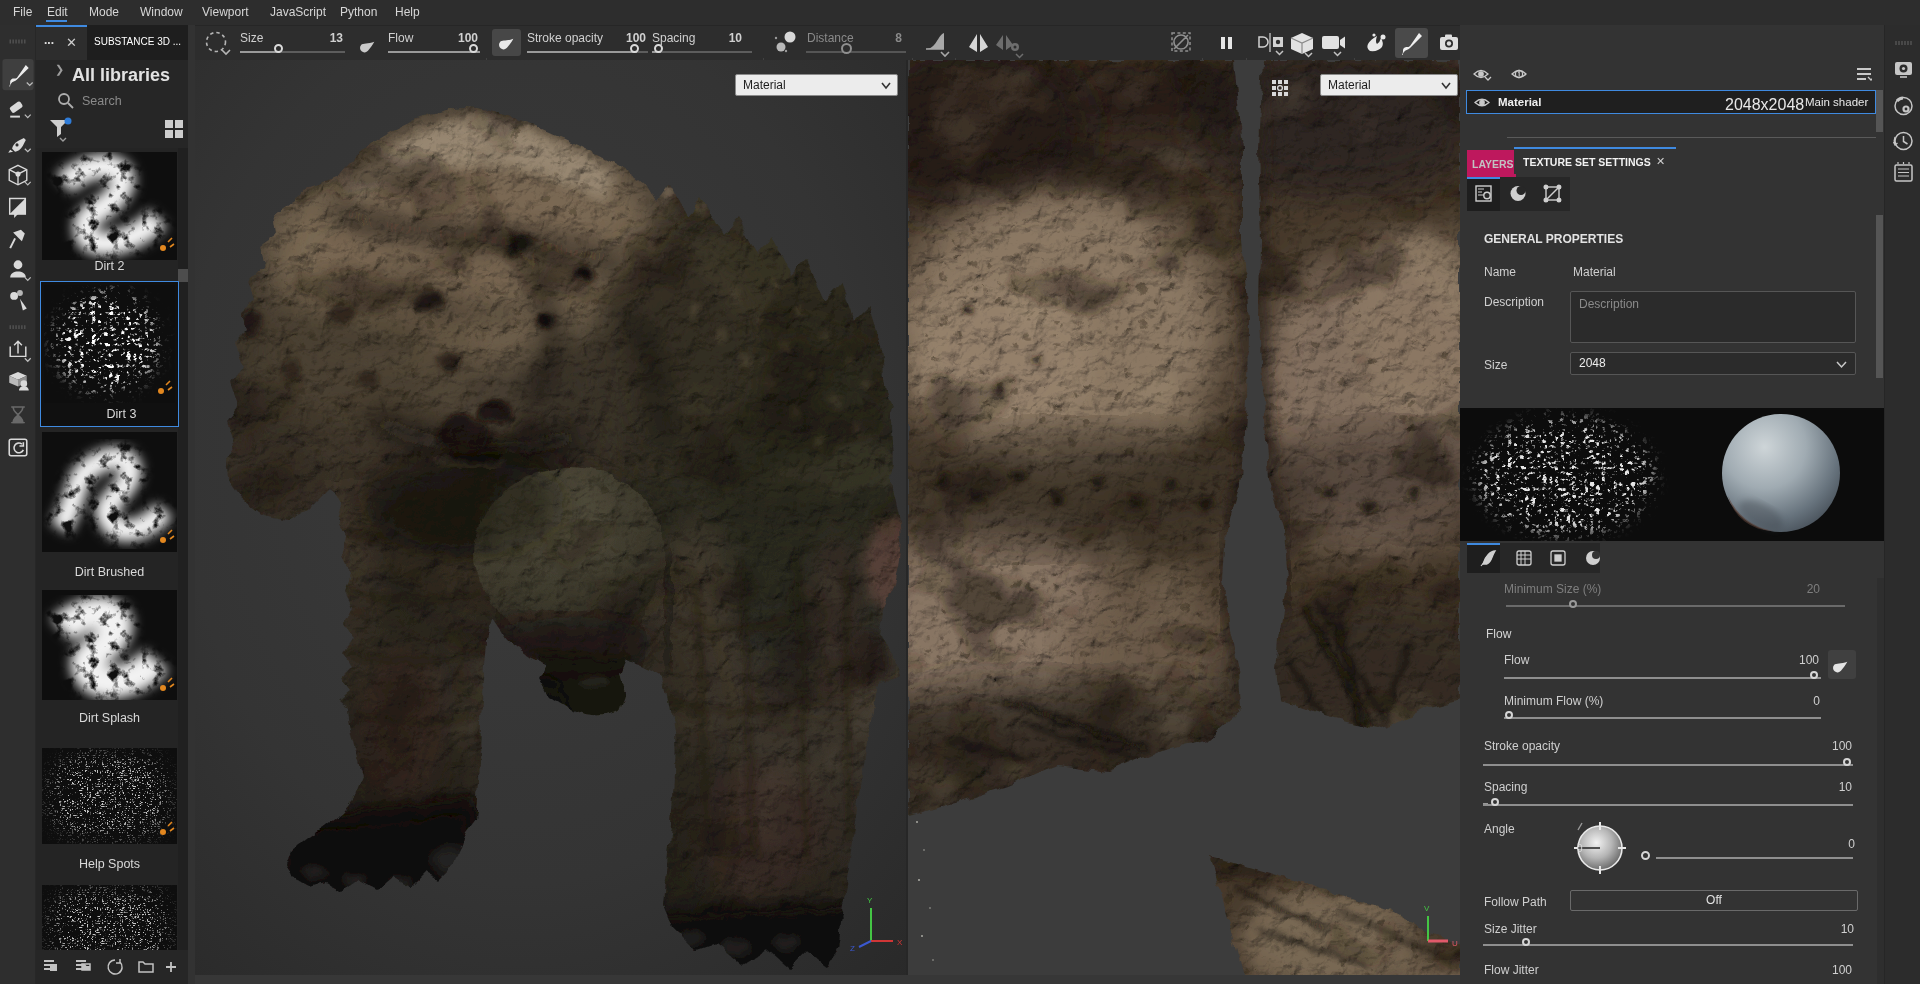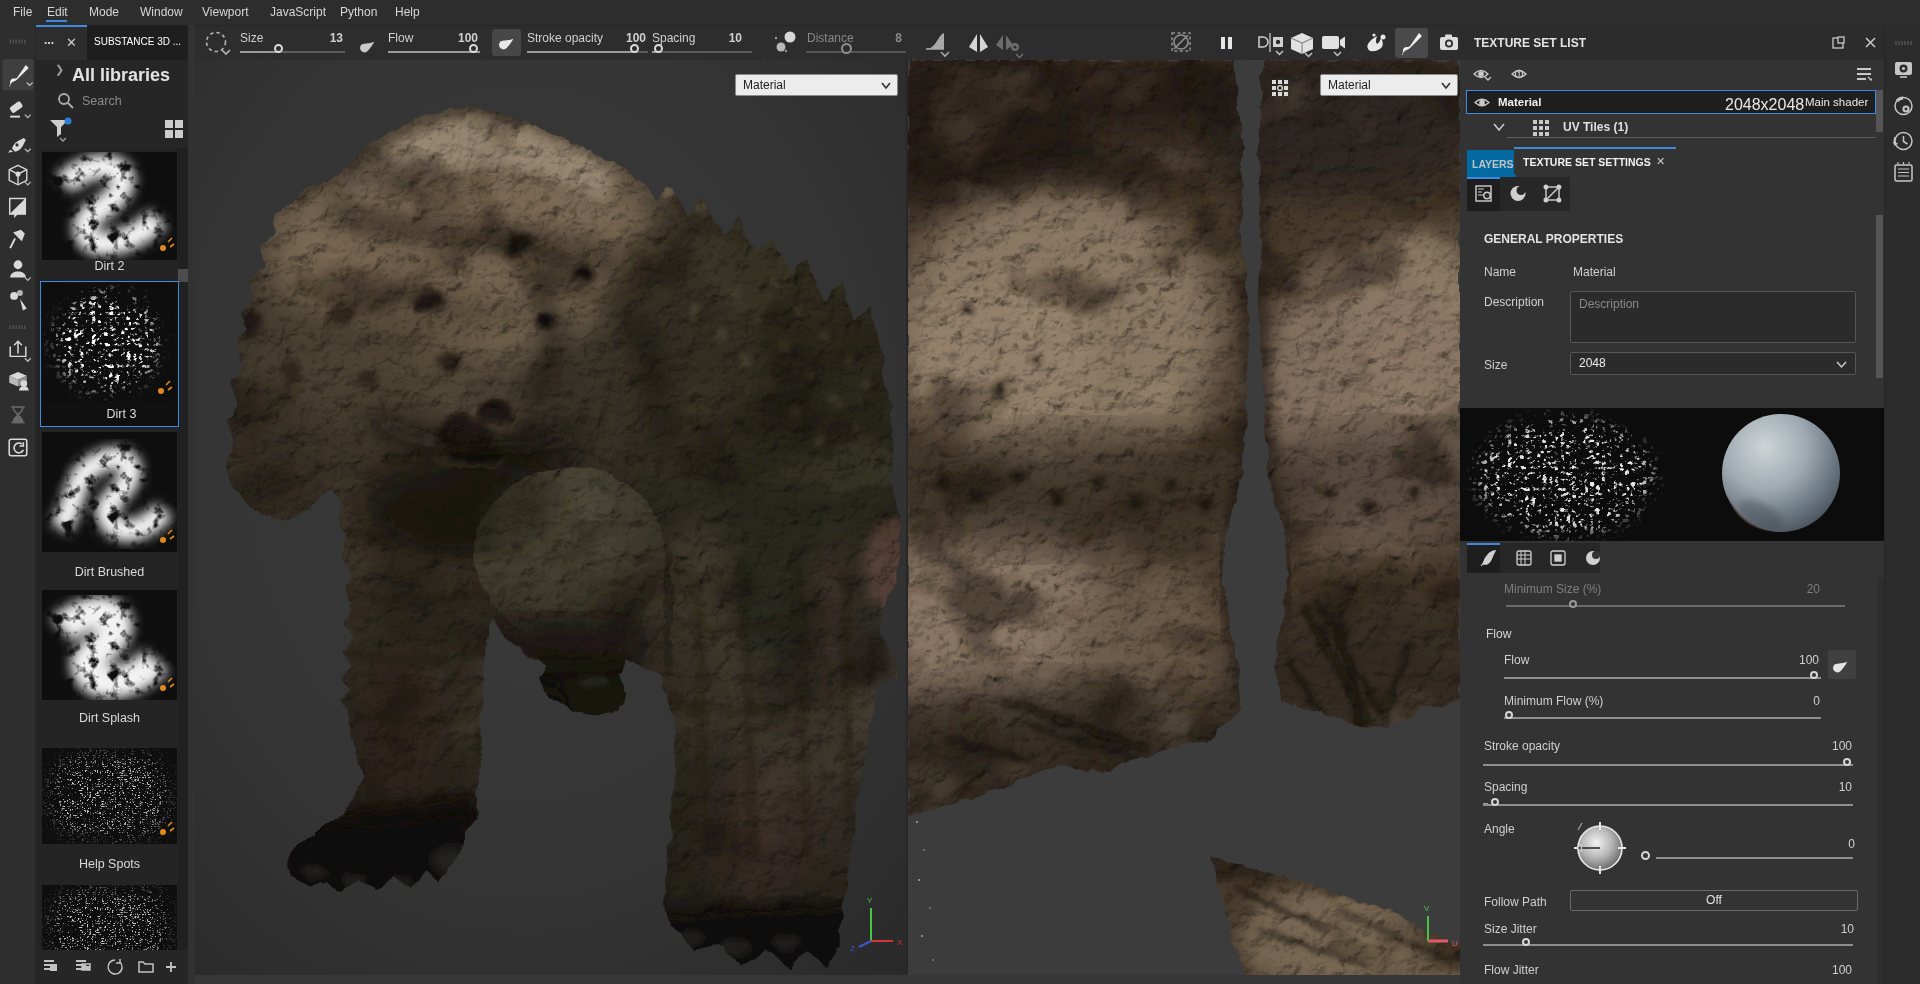--- a/index.html
+++ b/index.html
@@ -681,70 +681,43 @@
     <circle cx="9" cy="9" r="2.4" fill="none" stroke="#d9d9d9" stroke-width="1.4"></circle>
     <rect x="13" y="7" width="4" height="4"></rect>
  <rect x="1" y="13" width="4" height="4"></rect>
     <rect x="7" y="13" width="4" height="4"></rect>
     <rect x="13" y="13" width="4" height="4"></rect>
 </svg>
 <div class="abs" style="left:195px;top:975px;width:1265px;height:9px;background:#373737"></div>
 <div class="abs" style="left:906px;top:60px;width:2px;height:915px;background:#272727"></div>
 
 <div id="rightpanel" class="abs">
- <div class="hdr" style="top:0;height:35px">
-      <span class="abs" style="left:14px;top:11px">TEXTURE SET LIST</span>
-  <svg class="abs" style="left:372px;top:11px" width="13" height="13" fill="none" stroke="#c9c9c9" stroke-width="1.3">
-        <rect x="1" y="2" width="10" height="10"></rect>
-        <rect x="6" y="1" width="6" height="6" fill="#2c2c2c" stroke="#c9c9c9"></rect>
-      </svg>
-  <svg class="abs" style="left:404px;top:11px" width="13" height="13" stroke="#c9c9c9" stroke-width="1.5">
-        <path d="M2 2 L11 11 M11 2 L2 11"></path>
-      </svg>
- </div>
  <svg class="abs" style="left:12px;top:39px" width="400" height="20" fill="none" stroke="#c9c9c9" stroke-width="1.3">
   <path d="M2 10 Q9 3 16 10 Q9 17 2 10 Z"></path>
       <circle cx="9" cy="10" r="2.2" fill="#c9c9c9"></circle>
       <path d="M13 13 l3 3 l3-3"></path>
   <path d="M40 10 Q47 3 54 10 Q47 17 40 10 Z"></path>
       <circle cx="47" cy="10" r="3.6"></circle>
       <path d="M46.2 8.5 l1 -1 v5" stroke-width="1.1"></path>
   <path d="M385 5 h14 M385 10 h14 M385 15 h9" stroke-width="1.8"></path>
       <path d="M396 13 l3 3 l3 -3"></path>
  </svg>
  <div class="abs" style="left:6px;top:65px;width:410px;height:24px;background:#1f1f1f;border:1px solid #3f8ae0">
   <svg class="abs" style="left:6px;top:5px" width="18" height="13" fill="none" stroke="#c9c9c9" stroke-width="1.3">
         <path d="M2 6.5 Q9 0 16 6.5 Q9 13 2 6.5 Z"></path>
         <circle cx="9" cy="6.5" r="2.2" fill="#c9c9c9"></circle>
       </svg>
   <span class="abs" style="left:31px;top:5px;font-weight:bold;font-size:11.5px;color:#f0f0f0">Material</span>
   <span class="abs" style="left:258px;top:5px;font-size:16px;color:#e8e8e8">2048x2048</span>
   <span class="abs" style="left:338px;top:5px;font-size:11.5px;color:#e8e8e8">Main shader</span>
  </div>
  <div class="abs" style="left:416px;top:65px;width:7px;height:42px;background:#555"></div>
- <div class="abs" style="left:30px;top:93px;width:390px;height:20px;color:#e0e0e0">
-  <svg class="abs" style="left:3px;top:5px" width="12" height="9">
-        <path d="M1 1 L6 7 L11 1" stroke="#c9c9c9" stroke-width="1.6" fill="none"></path>
-      </svg>
-  <svg class="abs" style="left:43px;top:2px" width="16" height="16" fill="#c9c9c9">
-        <rect x="0" y="0" width="4" height="4"></rect>
-        <rect x="6" y="0" width="4" height="4"></rect>
-        <rect x="12" y="0" width="4" height="4"></rect>
-        <rect x="0" y="6" width="4" height="4"></rect>
-        <rect x="6" y="6" width="4" height="4"></rect>
-        <rect x="12" y="6" width="4" height="4"></rect>
-        <rect x="0" y="12" width="4" height="4"></rect>
-        <rect x="6" y="12" width="4" height="4"></rect>
-        <rect x="12" y="12" width="4" height="4"></rect>
-      </svg>
-  <span class="abs" style="left:73px;top:2px;font-weight:bold">UV Tiles (1)</span>
- </div>
  <div class="abs" style="left:47px;top:112px;width:369px;height:1px;background:#5a5a5a"></div>
 
- <div class="abs" style="left:7px;top:125px;width:49px;height:30px;background:#0369a1;color:#c2c2c2">
+ <div class="abs" style="left:7px;top:125px;width:49px;height:30px;background:#be185d;color:#c2c2c2">
       <span class="abs" style="left:5px;top:8px;font-weight:bold;font-size:10.5px">LAYERS</span>
     </div>
  <div class="abs" style="left:54px;top:122px;width:162px;height:27px;background:#333;border-top:2px solid #3f8ae0;color:#f2f2f2">
       <span class="abs" style="left:9px;top:7px;font-weight:bold;font-size:10.5px">TEXTURE SET SETTINGS</span>
       <span class="abs" style="left:142px;top:6px;color:#cfcfcf;font-size:11px">✕</span>
     </div>
 
  <div class="abs" style="left:7px;top:152px;width:103px;height:34px;background:#272727"></div>
  <div class="abs" style="left:7px;top:152px;width:33px;height:34px;background:#1e1e1e;border-top:2px solid #3f8ae0"></div>
  <svg class="abs" style="left:7px;top:152px" width="110" height="34" fill="none" stroke="#cfcfcf" stroke-width="1.4">

